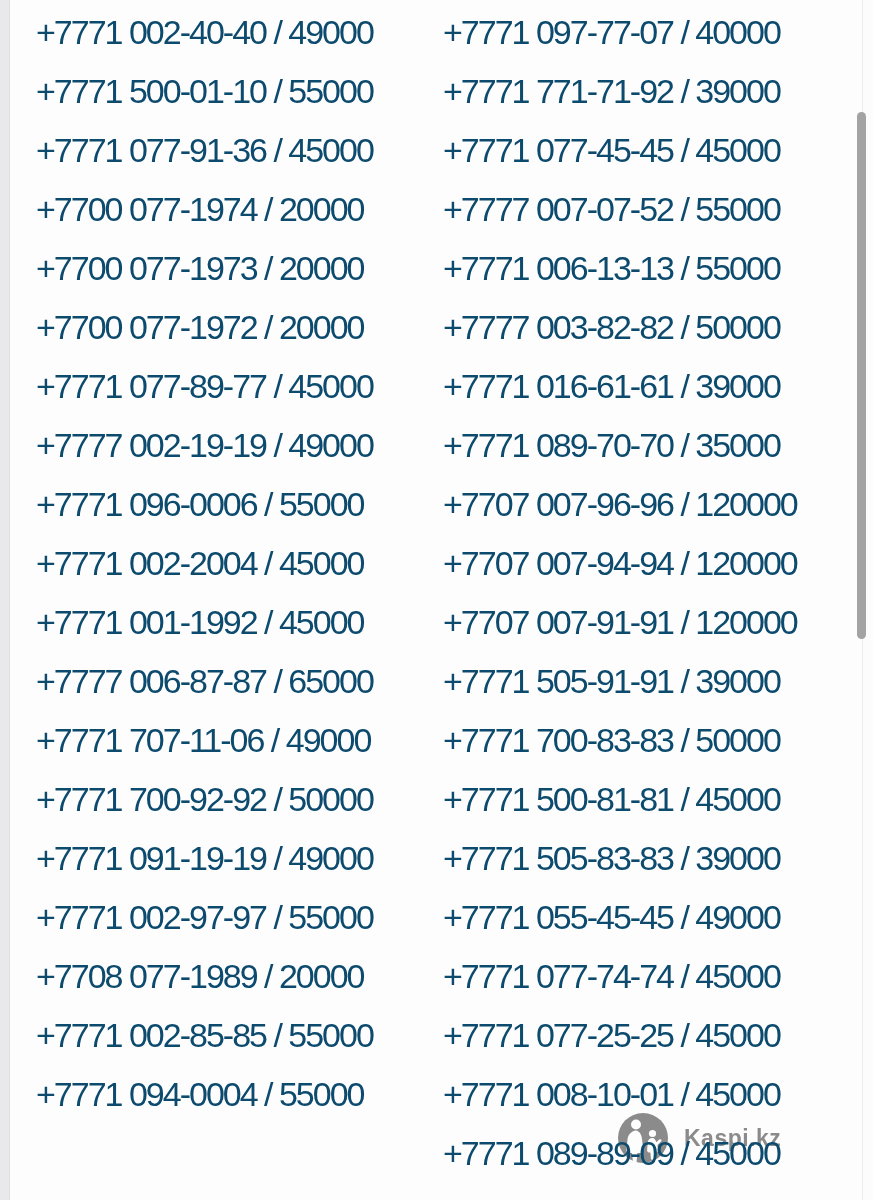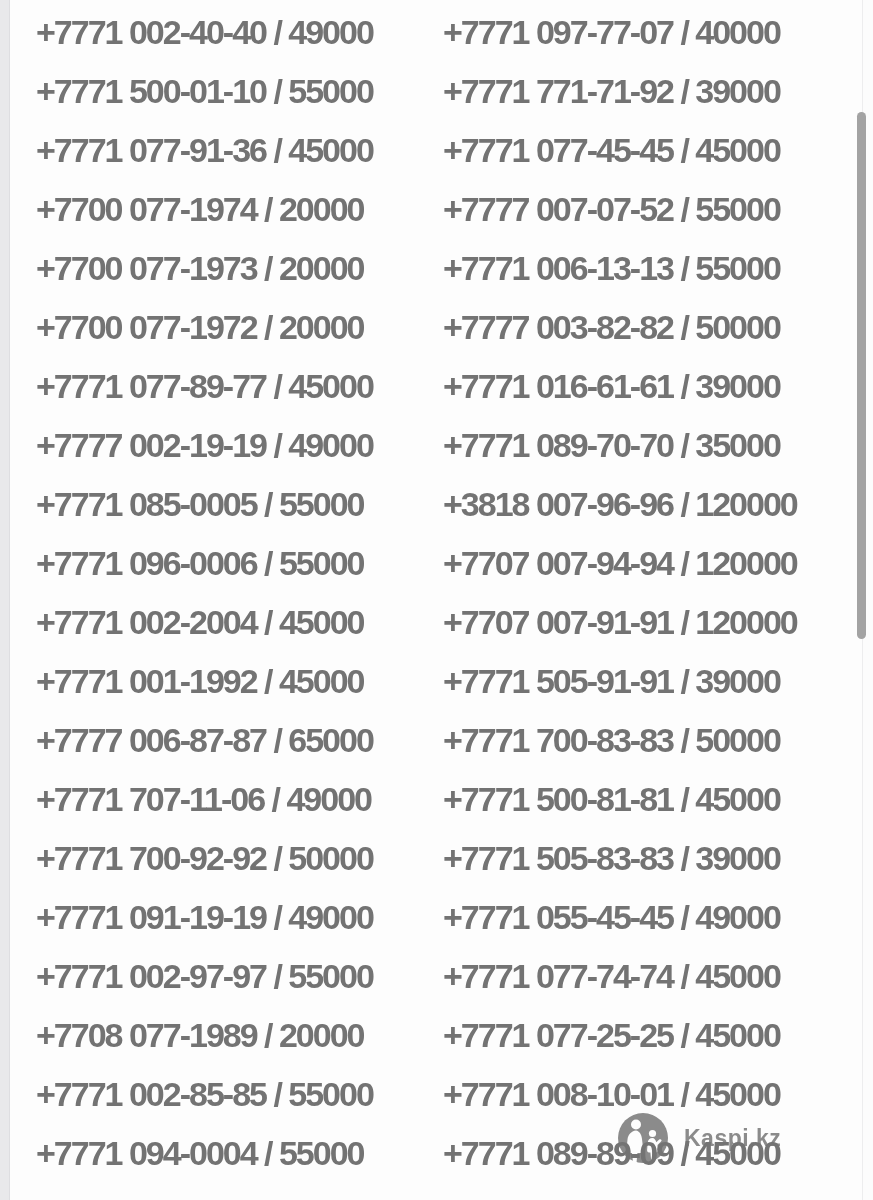--- a/index.html
+++ b/index.html
@@ -31,23 +31,23 @@
   }
   
   .col{
     position:absolute;top:3px;z-index:2;
     white-space:nowrap;
   }
   .col-left{left:36px;}
   .col-right{left:443px;}
   .row{
     height:59px;line-height:59px;
-    font-weight:700;font-size:34px;
+    font-weight:400;font-size:34px;
     letter-spacing:-2px;
-    color:#737373;
+    color:#0c4a6e;
     white-space:pre;
   }
   
   .scroll-gutter{
     position:absolute;right:0;top:0;width:10px;height:1200px;
     background:#fcfcfc;border-left:1px solid #ededee;
     z-index:3;
   }
   .scroll-thumb{
     position:absolute;left:857px;top:112px;width:9px;height:527px;
@@ -77,21 +77,20 @@
 
   <div class="col col-left">
       <div class="row">+7771 002-40-40 / 49000</div>
       <div class="row">+7771 500-01-10 / 55000</div>
       <div class="row">+7771 077-91-36 / 45000</div>
       <div class="row">+7700 077-1974 / 20000</div>
       <div class="row">+7700 077-1973 / 20000</div>
       <div class="row">+7700 077-1972 / 20000</div>
       <div class="row">+7771 077-89-77 / 45000</div>
       <div class="row">+7777 002-19-19 / 49000</div>
-      <div class="row">+7771 085-0005 / 55000</div>
       <div class="row">+7771 096-0006 / 55000</div>
       <div class="row">+7771 002-2004 / 45000</div>
       <div class="row">+7771 001-1992 / 45000</div>
       <div class="row">+7777 006-87-87 / 65000</div>
       <div class="row">+7771 707-11-06 / 49000</div>
       <div class="row">+7771 700-92-92 / 50000</div>
       <div class="row">+7771 091-19-19 / 49000</div>
       <div class="row">+7771 002-97-97 / 55000</div>
       <div class="row">+7708 077-1989 / 20000</div>
       <div class="row">+7771 002-85-85 / 55000</div>
@@ -99,21 +98,21 @@
     </div>
   <div class="col col-right">
       <div class="row">+7771 097-77-07 / 40000</div>
       <div class="row">+7771 771-71-92 / 39000</div>
       <div class="row">+7771 077-45-45 / 45000</div>
       <div class="row">+7777 007-07-52 / 55000</div>
       <div class="row">+7771 006-13-13 / 55000</div>
       <div class="row">+7777 003-82-82 / 50000</div>
       <div class="row">+7771 016-61-61 / 39000</div>
       <div class="row">+7771 089-70-70 / 35000</div>
-      <div class="row">+3818 007-96-96 / 120000</div>
+      <div class="row">+7707 007-96-96 / 120000</div>
       <div class="row">+7707 007-94-94 / 120000</div>
       <div class="row">+7707 007-91-91 / 120000</div>
       <div class="row">+7771 505-91-91 / 39000</div>
       <div class="row">+7771 700-83-83 / 50000</div>
       <div class="row">+7771 500-81-81 / 45000</div>
       <div class="row">+7771 505-83-83 / 39000</div>
       <div class="row">+7771 055-45-45 / 49000</div>
       <div class="row">+7771 077-74-74 / 45000</div>
       <div class="row">+7771 077-25-25 / 45000</div>
       <div class="row">+7771 008-10-01 / 45000</div>

